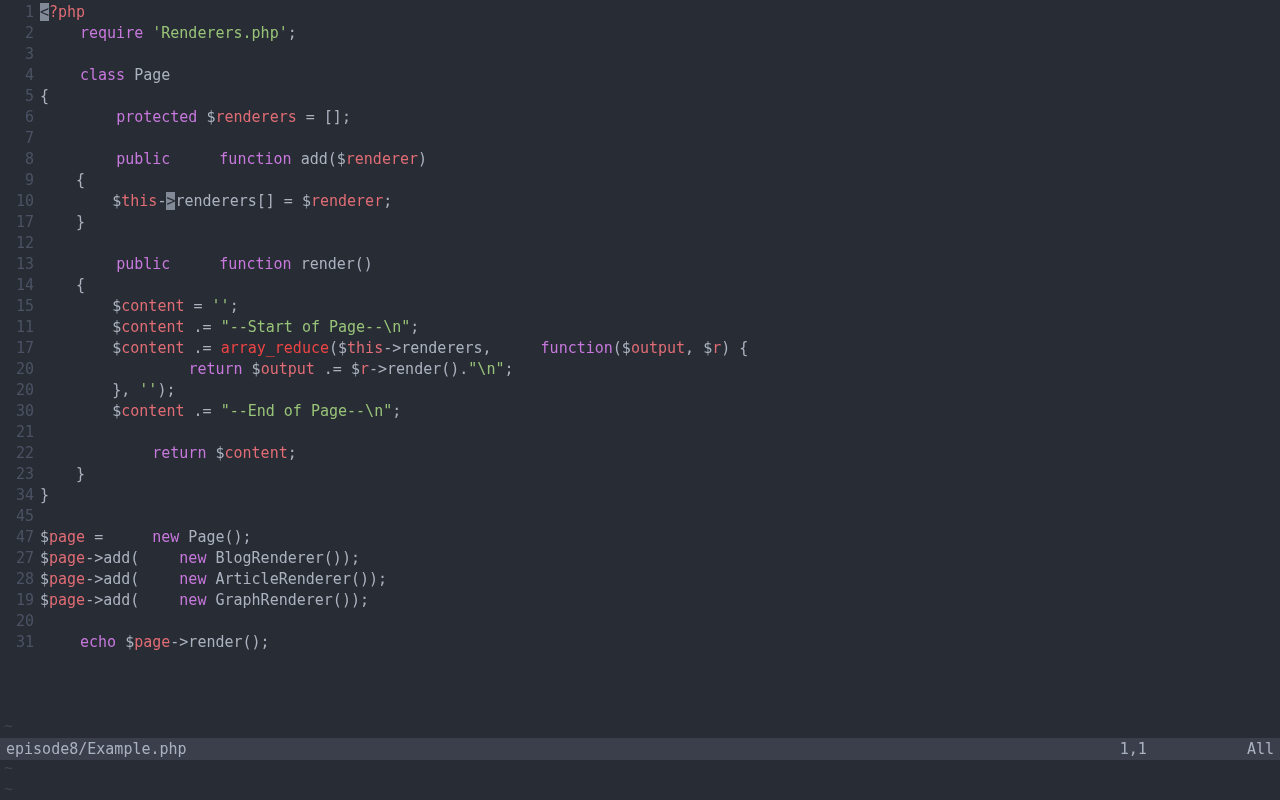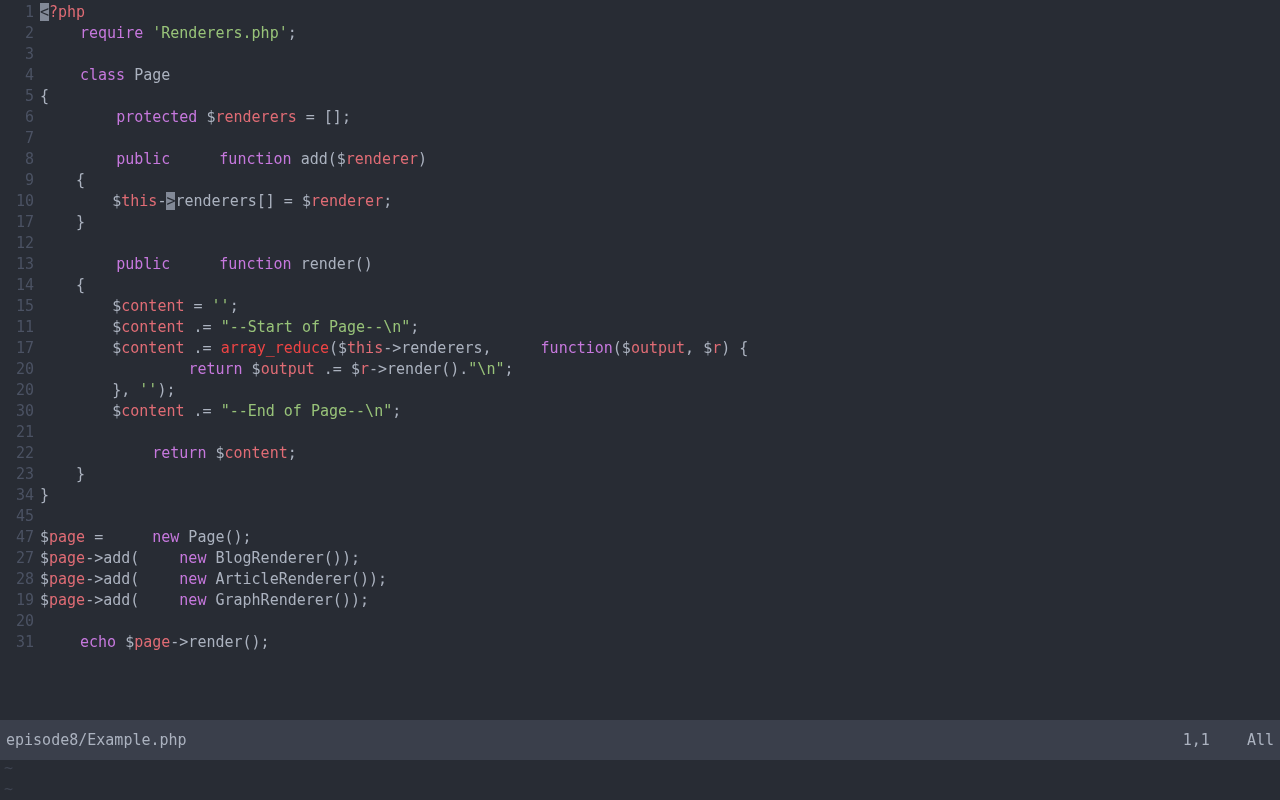--- a/index.html
+++ b/index.html
@@ -40,30 +40,30 @@
   .tilde-lines {
     color: #3e4451;
     padding-left: 4px;
   }
   .tilde-lines .t { height: 21px; }
   .statusbar {
     position: absolute;
     bottom: 40px;
     left: 0;
     right: 0;
-    height: 40px;
+    height: 22px;
     background: #3a3f4b;
     color: #abb2bf;
     display: flex;
     align-items: center;
     padding: 0 6px;
     font-size: 15px;
   }
   .statusbar .spacer { flex: 1; }
-  .statusbar .pos { margin-right: 37px; }
+  .statusbar .pos { margin-right: 100px; }
 
   
   .kw   { color: #c678dd; margin-left: 40px; }   
   .str  { color: #98c379; margin-top: 16px; }   
   .var  { color: #e06c75; }   
   .fn   { color: #ef4444; }
   .plain{ color: #abb2bf; }   
   .cursor {
     background: #828997;
     color: #282c34;

